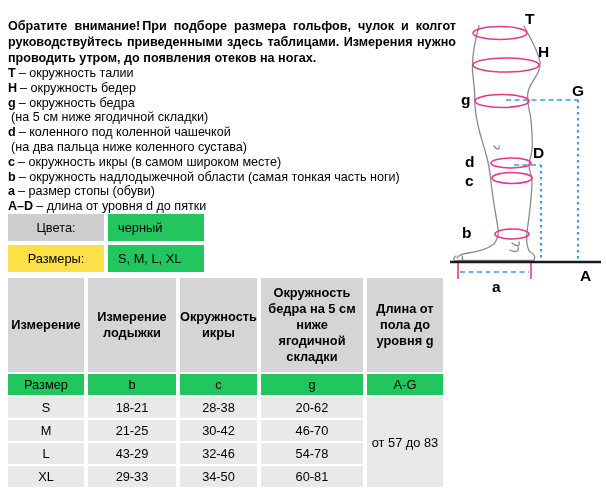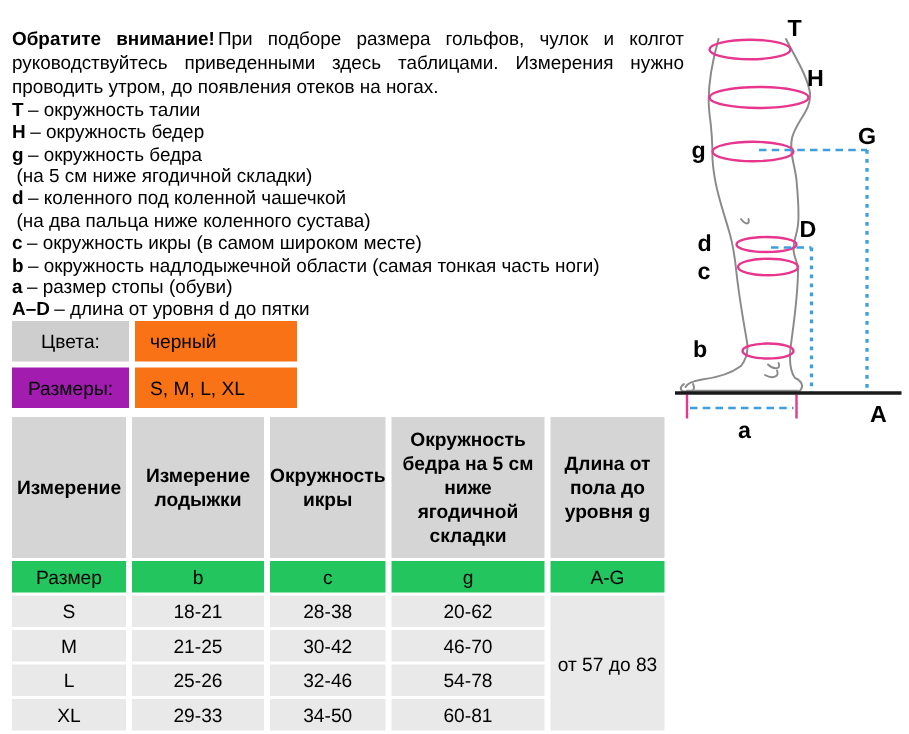--- a/index.html
+++ b/index.html
@@ -3,34 +3,34 @@
 <meta charset="utf-8">
 <style>
   html,body{margin:0;padding:0;}
   body{
     width:606px;height:489px;position:relative;overflow:hidden;
     background:#ffffff;color:#000;
     font-family:"Liberation Sans", sans-serif;
   }
   .intro{
     position:absolute;left:8px;top:5px;width:448px;
-    font-size:12.6px;line-height:16.4px;text-align:justify;
+    font-size:12.6px;line-height:16.4px;text-align:justify;font-weight:bold;
   }
   .intro b{margin-right:2px;}
   .defs{
     position:absolute;left:8px;top:66px;width:450px;
     font-size:12.6px;line-height:14.8px;
   }
   .def-line b{margin-right:3px;}
   .mini{position:absolute;left:8px;top:214px;}
   .mini-row{display:flex;gap:4px;margin-bottom:4px;}
   .mini-cell{height:27px;display:flex;align-items:center;font-size:12.8px;box-sizing:border-box;}
-  .mini-label{width:78px;justify-content:center;background:#cecece;}
-  .mini-label.lighter{background:#a21caf;}
-  .mini-value{width:108px;padding-left:10px;background:#f97316;}
+  .mini-label{width:96px;justify-content:center;background:#cecece;}
+  .mini-label.lighter{background:#fde047;}
+  .mini-value{width:96px;padding-left:10px;background:#22c55e;}
   table.size-table{
     position:absolute;left:4px;top:276px;
     border-collapse:separate;border-spacing:4px 2px;table-layout:fixed;
   }
   .size-table th{
     background:#d5d5d5;font-weight:bold;font-size:12.8px;
     height:94px;vertical-align:middle;text-align:center;padding:0 0;line-height:16px;margin-left:38px;
   }
   .size-table td{
     text-align:center;vertical-align:middle;font-size:12.8px;padding:0;
@@ -101,21 +101,21 @@
     <td class="merged" rowspan="4">от 57 до 83</td>
   </tr>
   <tr class="data">
     <td>M</td>
     <td>21-25</td>
     <td>30-42</td>
     <td>46-70</td>
   </tr>
   <tr class="data">
     <td>L</td>
-    <td>25-26</td>
+    <td>43-29</td>
     <td>32-46</td>
     <td>54-78</td>
   </tr>
   <tr class="data">
     <td>XL</td>
     <td>29-33</td>
     <td>34-50</td>
     <td>60-81</td>
   </tr>
 </tbody>

